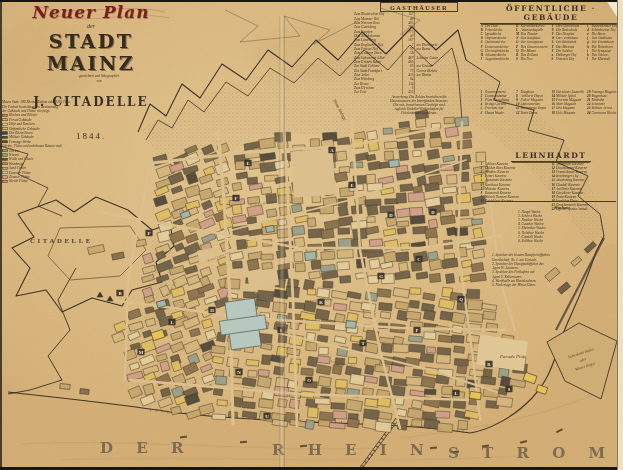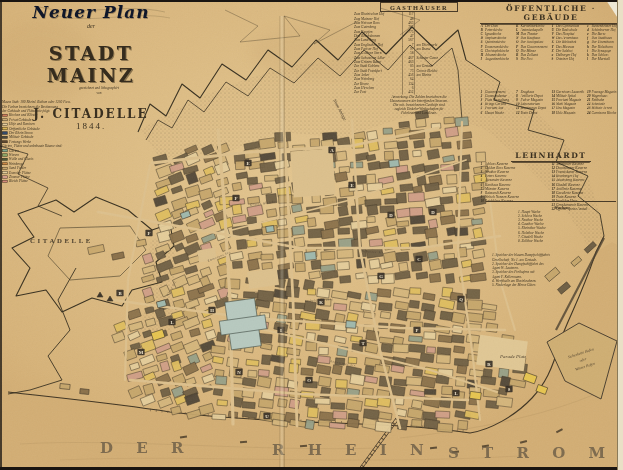--- a/index.html
+++ b/index.html
@@ -6,28 +6,28 @@
   #stage{position:relative;width:623px;height:470px;overflow:hidden;
          font-family:"Liberation Serif",serif;color:#3a3020;
          background:#d9b87e; box-shadow:inset 0 0 46px rgba(110,78,34,.5);}
   #stage *{box-sizing:border-box;}
   svg{position:absolute;left:0;top:0;z-index:1;}
   .ov{position:absolute;z-index:3;}
   .shrink{transform:scale(.5);transform-origin:0 0;width:200%;font-size:7px;line-height:8.8px;}
   
   #titleblock{left:6px;top:2px;width:170px;text-align:center;}
   .t-script{font-family:"DejaVu Serif",serif;font-style:italic;font-weight:bold;font-size:17px;
-            letter-spacing:1px;color:#0f172a;text-shadow:.6px .6px 0 rgba(59,49,34,.35);}
+            letter-spacing:1px;color:#7f1d1d;text-shadow:.6px .6px 0 rgba(59,49,34,.35);}
   .t-der{font-size:6px;font-style:italic;margin-top:1px;}
   .t-main{font-family:"DejaVu Serif",serif;font-weight:bold;font-size:19px;letter-spacing:2.5px;
-          color:#352c1e;text-shadow:1.1px 1.1px 0 rgba(40,30,15,.45);margin-top:13px;}
+          color:#352c1e;text-shadow:1.1px 1.1px 0 rgba(40,30,15,.45);margin-top:1px;}
   .t-sub{font-style:italic;}
   .t-von{font-style:italic;}
   .t-auth{font-family:"DejaVu Serif",serif;font-weight:bold;font-size:12px;letter-spacing:2px;margin-top:3px;}
-  .t-year{font-size:9px;letter-spacing:2px;margin-top:0;}
+  .t-year{font-size:9px;letter-spacing:2px;margin-top:22px;}
   
   #keyleft{left:2px;top:100px;width:102px;}
   .k-note{font-style:italic;white-space:nowrap;}
   .k-row{display:flex;align-items:center;white-space:nowrap;height:8.8px;}
   .k-sw{width:11px;height:5.4px;border:.6px solid #4a3c26;margin-right:3px;flex:0 0 auto;}
   .k-lb{font-style:italic;}
   
   #gast{left:354px;top:2px;width:130px;}
   .g-head{display:block;margin:0 auto;width:78px;text-align:center;font-weight:bold;font-size:6.4px;
           letter-spacing:1.4px;border:.7px solid #4a3c28;padding:.5px 2px;}

